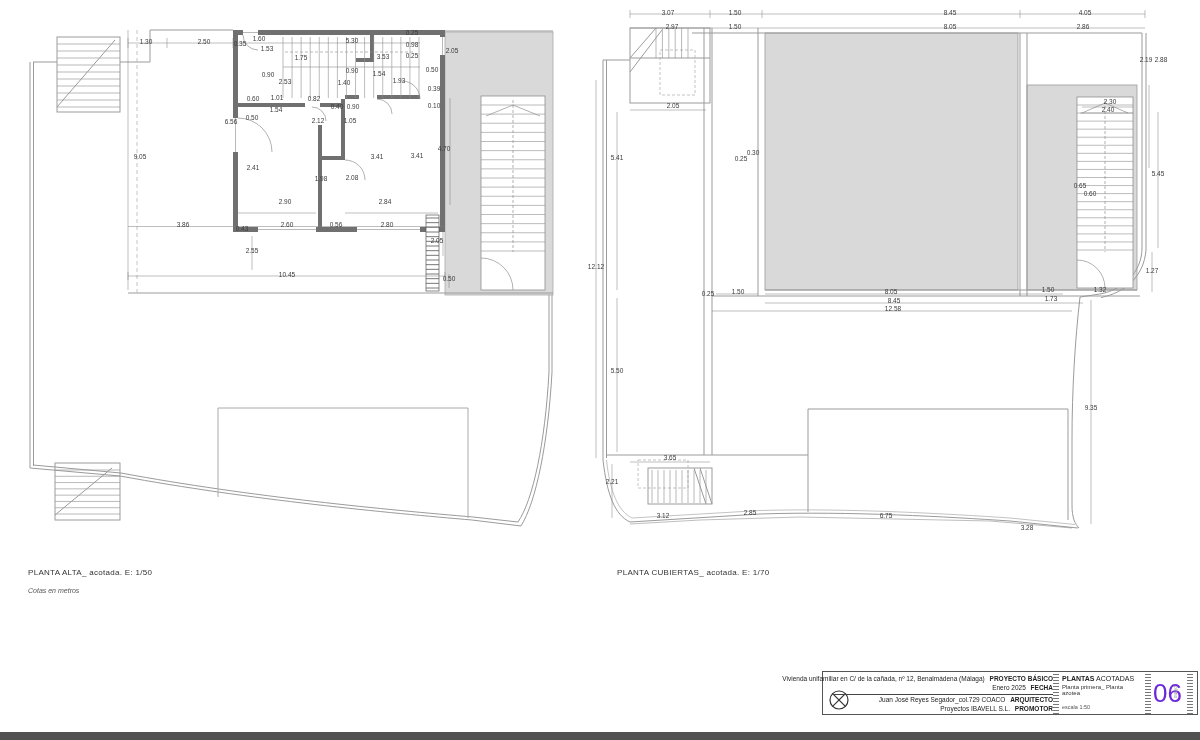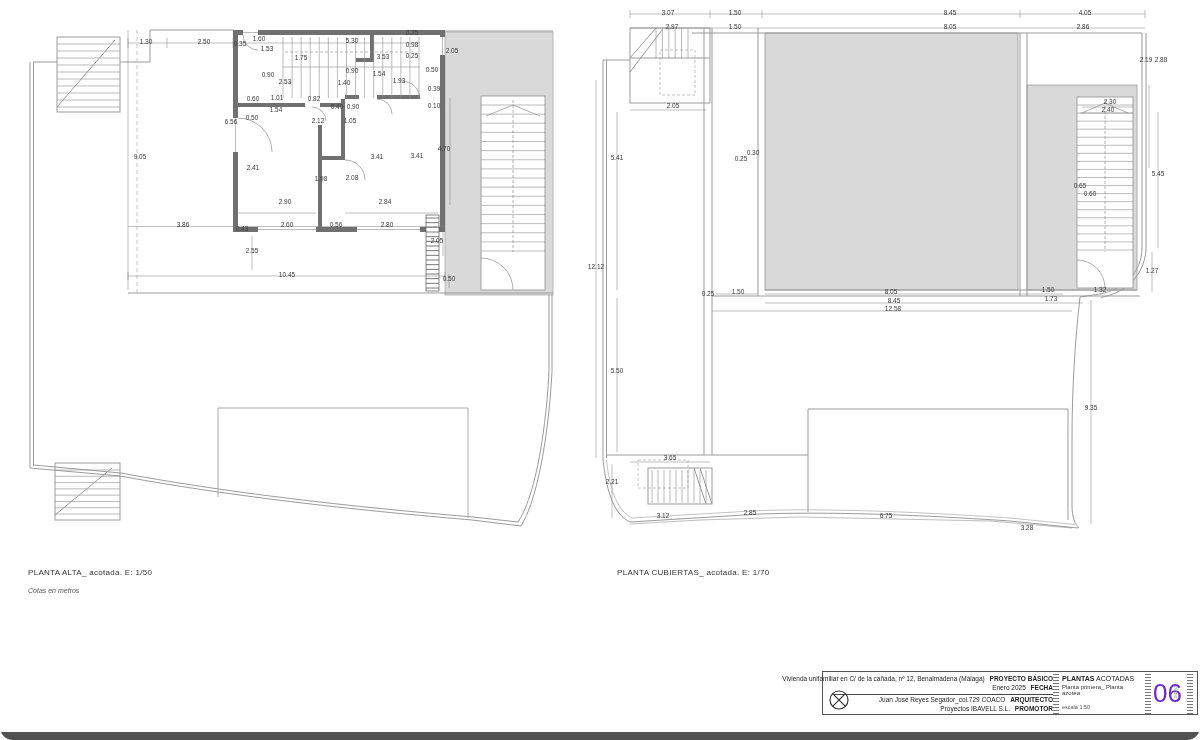--- a/index.html
+++ b/index.html
@@ -1,17 +1,17 @@
 <!DOCTYPE html>
 <html><head>
 <meta charset="utf-8">
 <style>
   html,body{margin:0;padding:0;background:#fff;}
   .canvas{position:relative;width:1200px;height:740px;background:#ffffff;overflow:hidden;
-          font-family:"Liberation Sans",sans-serif;border-radius:13px;}
+          font-family:"Liberation Sans",sans-serif;}
   svg{position:absolute;left:0;top:0;}
   .dim{font:6.5px "Liberation Sans",sans-serif;fill:#3a3a3a;text-anchor:middle;}
   .plan-title{position:absolute;font-size:8px;color:#333;letter-spacing:.3px;}
   .plan-sub{position:absolute;font-size:7px;font-style:italic;color:#555;}
   #lp-title{left:28px;top:568px;}
   #lp-sub{left:28px;top:587px;}
   #rp-title{left:617px;top:568px;}
   
   .tblock{position:absolute;left:822px;top:671px;width:374px;height:42px;
           border:1px solid #555;font-size:6.5px;color:#222;}

